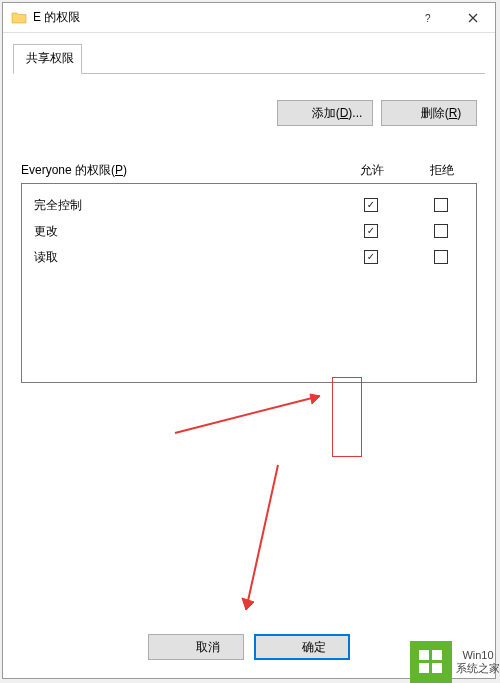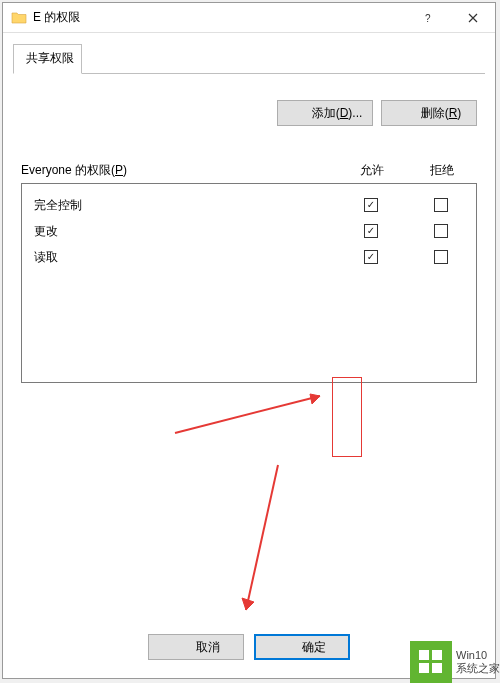--- a/index.html
+++ b/index.html
@@ -162,20 +162,21 @@
       stroke: #e53935;
       fill: #e53935;
     }
     .watermark {
       position: absolute;
       right: 0; bottom: 0;
       height: 42px;
       display: flex;
       align-items: center;
       background: rgba(255,255,255,0.0);
+      text-align: center;
     }
     .wm-badge {
       width: 42px; height: 42px;
       background: #61b531;
       display: flex; align-items: center; justify-content: center;
       gap: 2px;
     }
     .wm-text { margin-left: 4px; color: #444; font-size: 11px; line-height: 1.2; }
   </style>
 </head>

